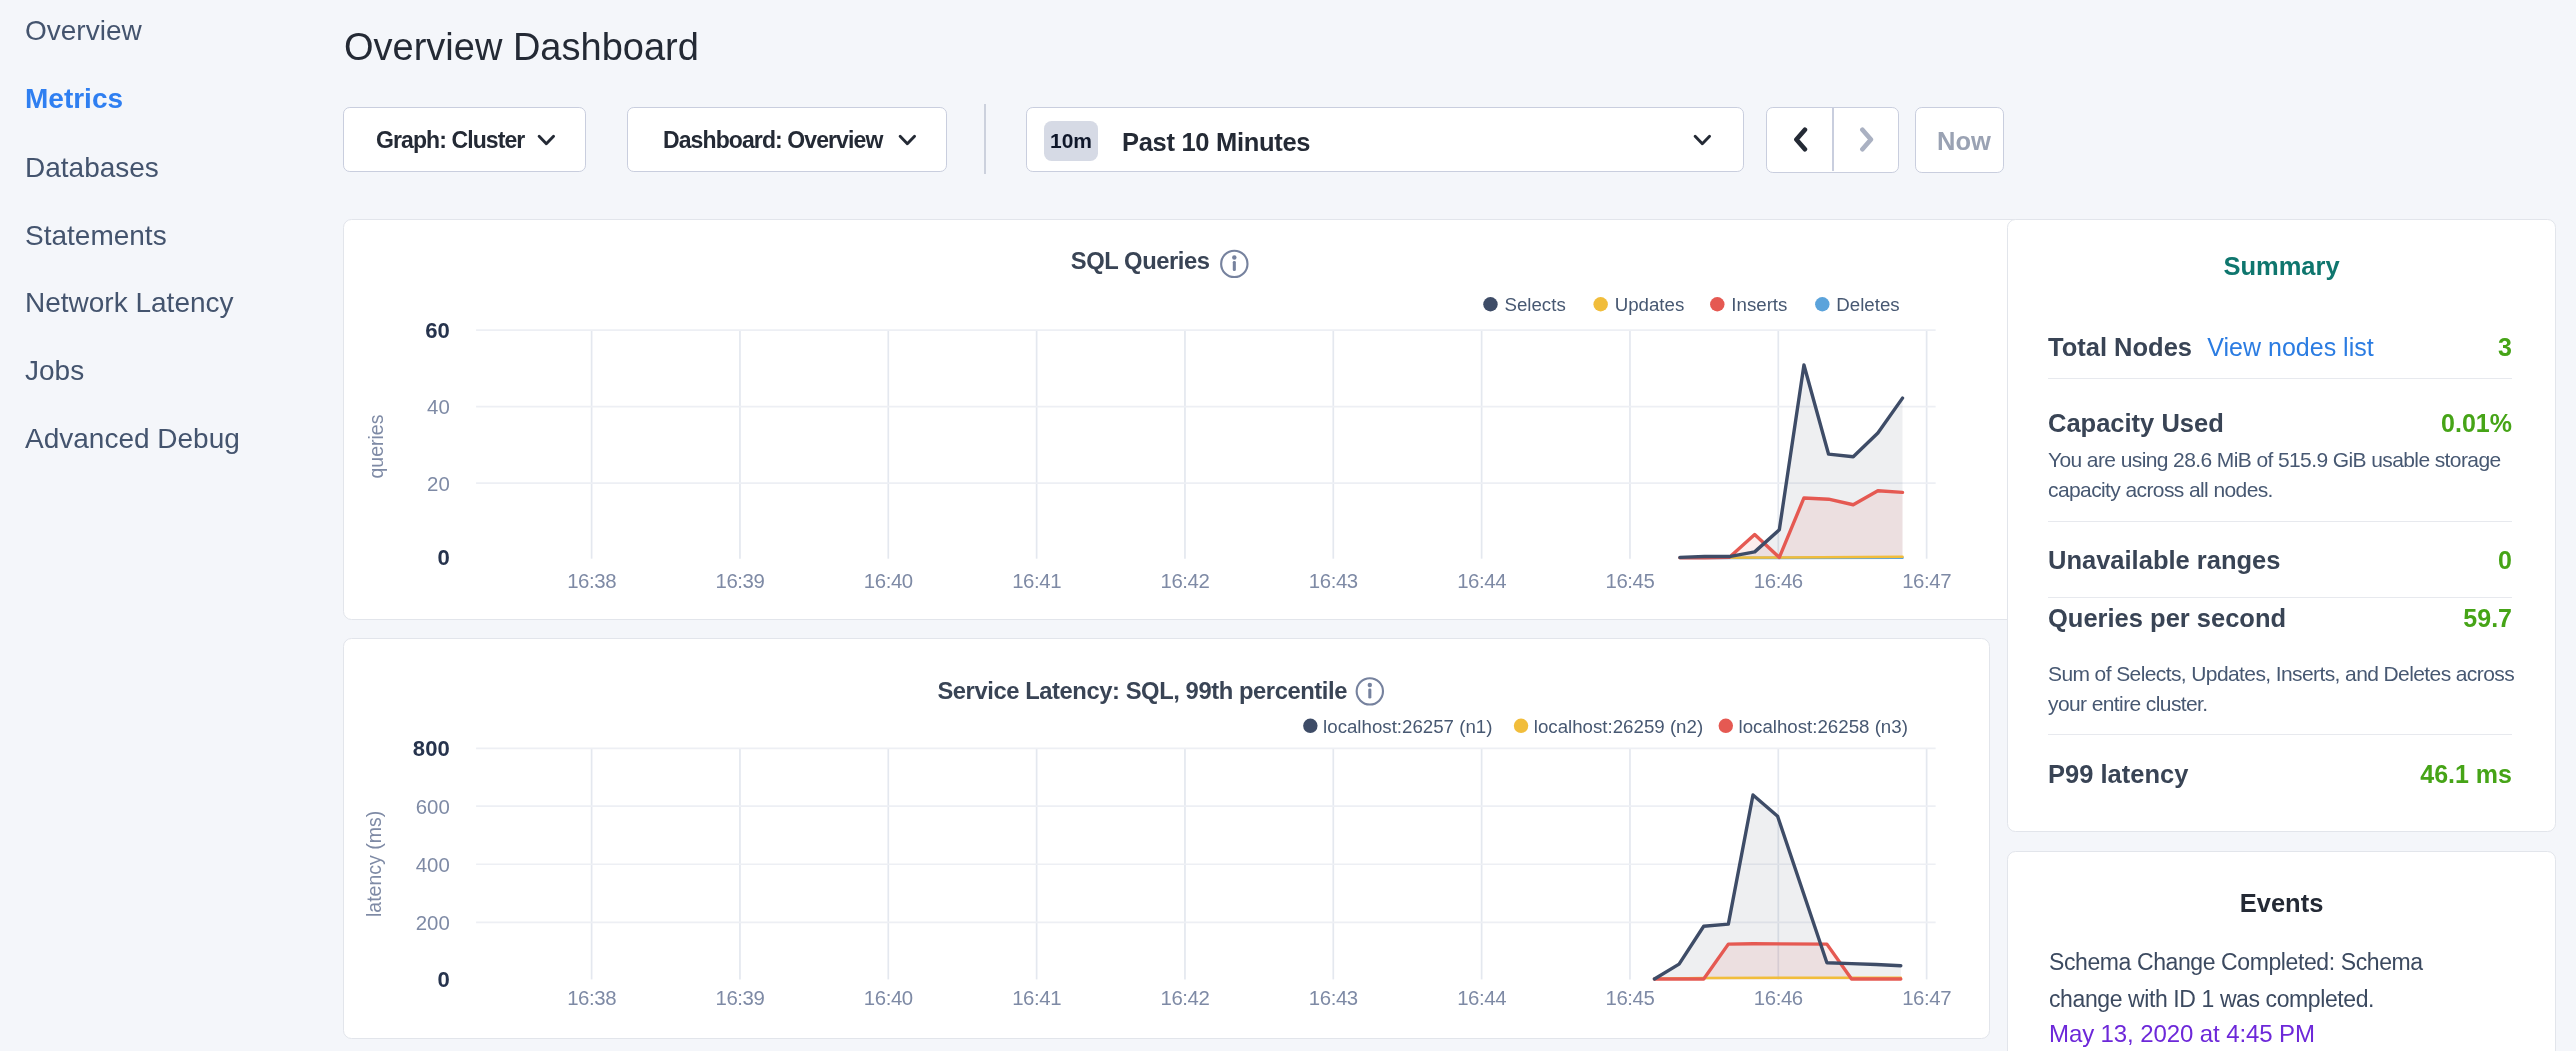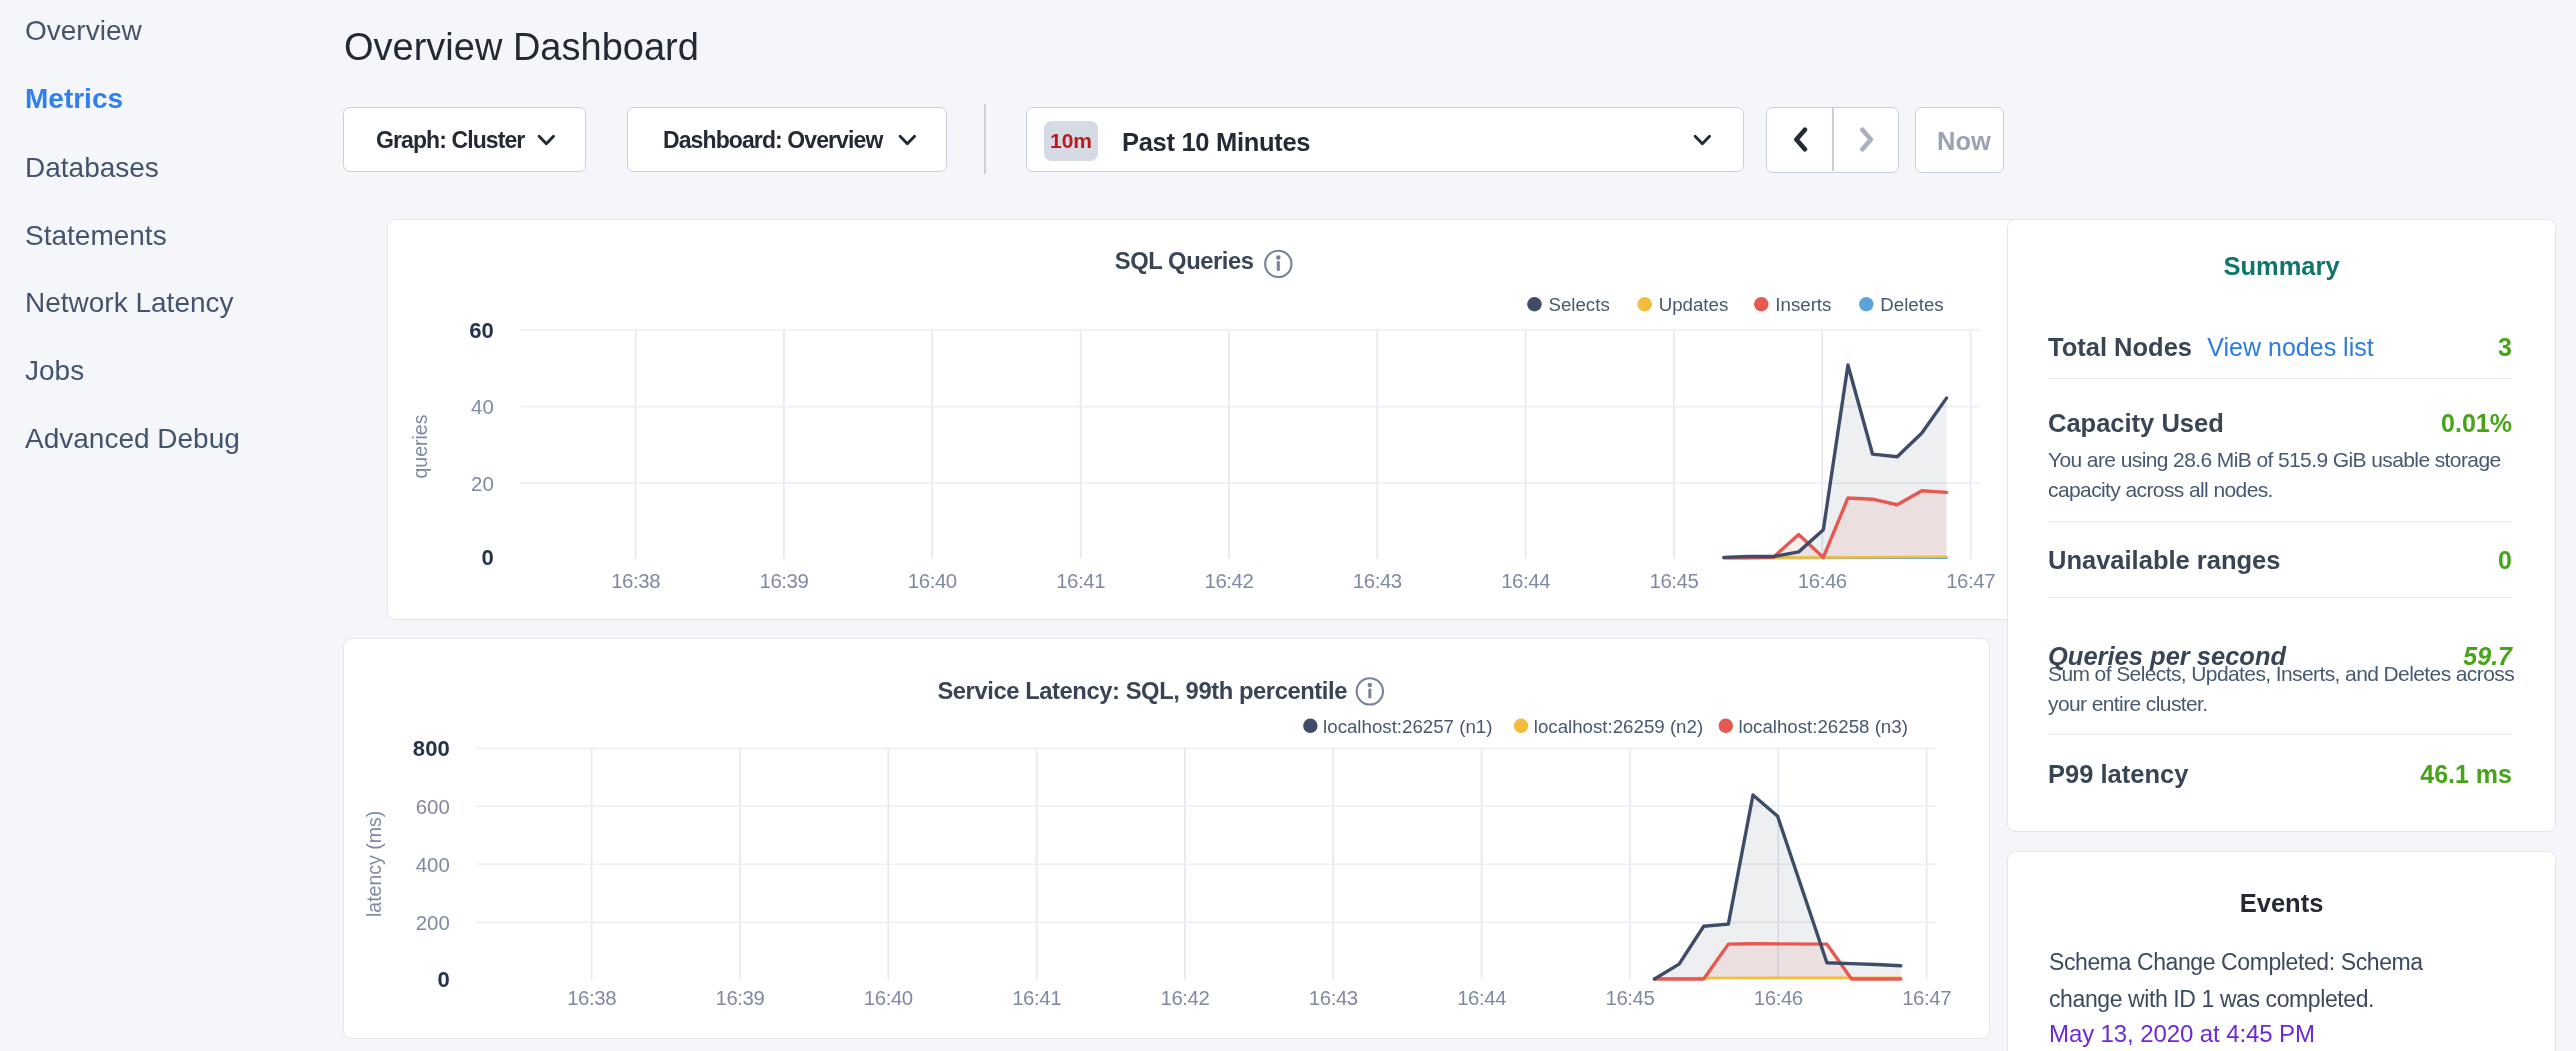--- a/index.html
+++ b/index.html
@@ -34,40 +34,40 @@
       </svg></span>
 </div>
 <div class="btn" style="left:627px; top:107px; width:320px; height:65px;">
   <span class="btnlabel abs" style="left:35px; top:18.7px;">Dashboard: Overview</span>
   <span class="abs" style="left:270px; top:25.5px;"><svg width="18.7" height="12" viewBox="0 0 22 14">
         <path d="M2.5 2.5 L11 11.5 L19.5 2.5" fill="none" stroke="#242a35" stroke-width="3.4" stroke-linecap="round" stroke-linejoin="round"></path>
       </svg></span>
 </div>
 <div class="abs" style="left:984px; top:104px; width:1.7px; height:70px; background:#ccd1dd;"></div>
 <div class="btn" style="left:1026px; top:107px; width:718px; height:65px;">
-  <span class="abs" style="left:17px; top:12.8px; width:54px; height:40px; background:#d6dae5; border-radius:7.7px; text-align:center; font-size:21px; font-weight:bold; color:#b91c1c; line-height:40px;">10m</span>
+  <span class="abs" style="left:17px; top:12.8px; width:54px; height:40px; background:#d6dae5; border-radius:7.7px; text-align:center; font-size:21px; font-weight:bold; color:#0f172a; line-height:40px;">10m</span>
   <span class="abs" style="left:95px; top:19.6px; font-size:25.5px; letter-spacing:-0.3px; font-weight:bold; color:#242a35;">Past 10 Minutes</span>
   <span class="abs" style="left:666px; top:25.5px;"><svg width="18.7" height="12" viewBox="0 0 22 14">
         <path d="M2.5 2.5 L11 11.5 L19.5 2.5" fill="none" stroke="#242a35" stroke-width="3.4" stroke-linecap="round" stroke-linejoin="round"></path>
       </svg></span>
 </div>
 <div class="btn" style="left:1766px; top:107px; width:133px; height:66px;">
   <span class="abs" style="left:65px; top:0; width:1.7px; height:63px; background:#c9cede;"></span>
   <span class="abs" style="left:25.5px; top:18.7px;"><svg width="15.3" height="25" viewBox="0 0 18 29">
         <path d="M14 3 L4 14.5 L14 26" fill="none" stroke="#242a35" stroke-width="5.5" stroke-linecap="round" stroke-linejoin="round"></path>
       </svg></span>
   <span class="abs" style="left:92px; top:18.7px;"><svg width="15.3" height="25" viewBox="0 0 18 29">
         <path d="M4 3 L14 14.5 L4 26" fill="none" stroke="#aab1c2" stroke-width="5.5" stroke-linecap="round" stroke-linejoin="round"></path>
       </svg></span>
 </div>
 <div class="btn" style="left:1915px; top:107px; width:89px; height:66px;">
   <span class="abs" style="left:0; width:96px; text-align:center; top:18.7px; font-size:25.5px; font-weight:bold; color:#9aa2b3;">Now</span>
 </div>
 
-<div class="panel" style="left:343px; top:219px; width:1857px; height:401px;margin-left:44px;">
+<div class="panel" style="left:343px; top:219px; width:1857px; height:401px;">
 <svg width="1647" height="401" viewBox="0 0 1937 472" style="position:absolute;left:-1.7px;top:-1.7px">
 <text x="857" y="60" font-size="28" font-weight="bold" fill="#394455" letter-spacing="-0.5" font-family="Liberation Sans, sans-serif">SQL Queries</text>
 <circle cx="1049.5" cy="54" r="15.5" fill="none" stroke="#76829e" stroke-width="2.5"></circle>
       <circle cx="1049.5" cy="46.5" r="2.6" fill="#76829e"></circle>
       <rect x="1047.7" y="50.5" width="3.6" height="12" rx="1.7" fill="#76829e"></rect>
 <circle cx="1351.0" cy="101.5" r="8.5" fill="#3e4c67"></circle>
 <text x="1367.5" y="110" font-size="22" fill="#475872" font-family="Liberation Sans, sans-serif">Selects</text>
 <circle cx="1480.7" cy="101.5" r="8.5" fill="#f1bd3b"></circle>
 <text x="1497.2" y="110" font-size="22" fill="#475872" font-family="Liberation Sans, sans-serif">Updates</text>
 <circle cx="1618.0" cy="101.5" r="8.5" fill="#e55952"></circle>
@@ -175,21 +175,21 @@
   </div>
   <div class="ssub" style="top:225px;">You are using 28.6 MiB of 515.9 GiB usable storage<br>capacity across all nodes.</div>
   <div class="sdiv" style="top:301px;"></div>
 
   <div class="hrow" style="top:326px;">
     <span class="shead">Unavailable ranges</span>
       <span class="sval">0</span>
   </div>
   <div class="sdiv" style="top:377px;"></div>
 
-  <div class="hrow" style="top:422px;font-style:italic;">
+  <div class="hrow" style="top:384px;">
     <span class="shead">Queries per second</span>
       <span class="sval">59.7</span>
   </div>
   <div class="ssub" style="top:439px;">Sum of Selects, Updates, Inserts, and Deletes across<br>your entire cluster.</div>
   <div class="sdiv" style="top:514px;"></div>
 
   <div class="hrow" style="top:540px;">
     <span class="shead">P99 latency</span>
       <span class="sval">46.1 ms</span>
   </div>

